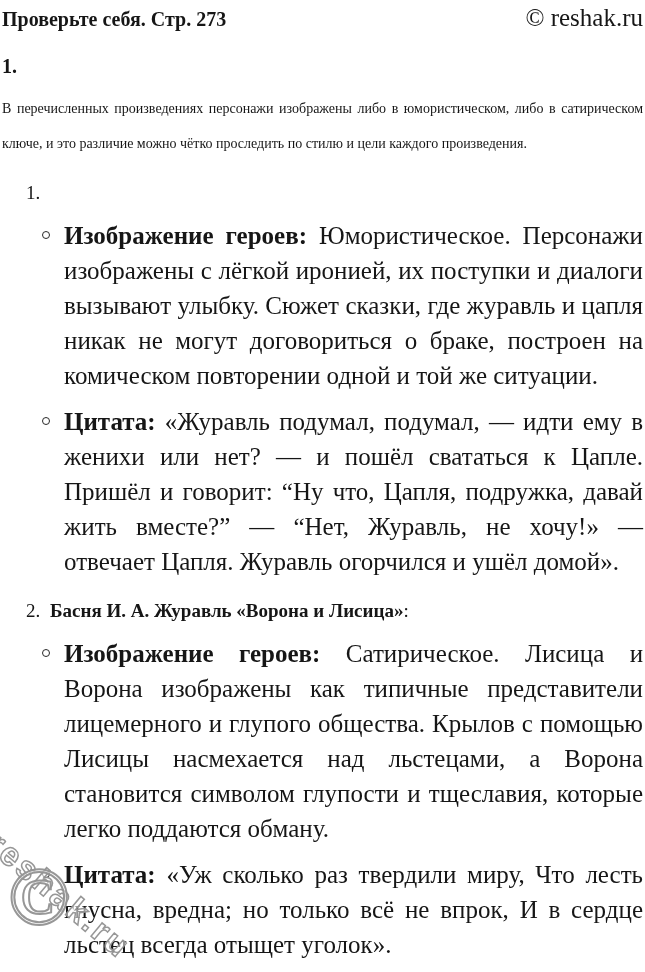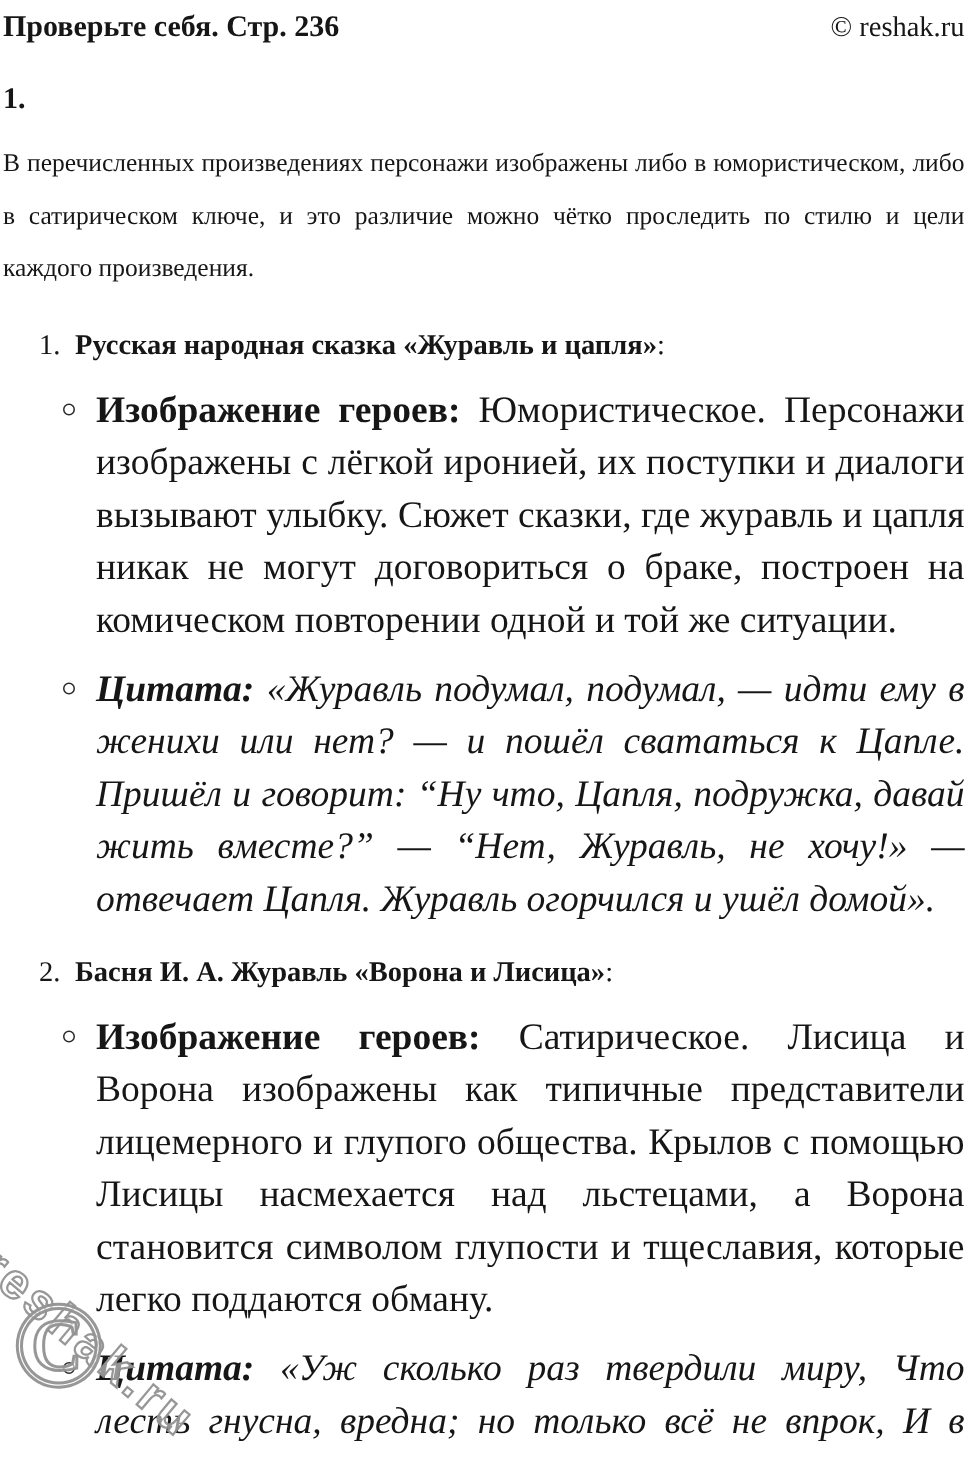--- a/index.html
+++ b/index.html
@@ -22,31 +22,31 @@
     display: flex;
     justify-content: space-between;
     align-items: baseline;
     line-height: 26px;
   }
   .doc-title {
     font-weight: bold;
     font-size: 20px;
   }
   .copyright {
-    font-size: 19px;
+    font-size: 25px;
   }
   .question-number {
     font-weight: bold;
     font-size: 20px;
     margin-top: 21px;
     line-height: 26px;
   }
   .intro {
     margin-top: 12px;
-    font-size: 17px;
+    font-size: 14px;
     line-height: 35px;
     text-align: justify;
   }
   .item-title {
     display: flex;
     margin-top: 14px;
     font-size: 19px;
     line-height: 35px;
   }
   .item-number {
@@ -61,21 +61,20 @@
     position: relative;
     margin-left: 62px;
     margin-right: 0;
     margin-top: 8px;
     font-size: 25px;
     line-height: 35px;
     text-align: justify;
   }
   .bullet + .bullet {
     margin-top: 11px;
-    font-style: italic;
   }
   .bullet-marker {
     position: absolute;
     left: -22px;
     top: 13px;
     width: 8px;
     height: 8px;
     box-sizing: border-box;
     border: 1.6px solid #2a2a2a;
     border-radius: 50%;
@@ -117,31 +116,30 @@
     color: rgba(255, 255, 255, 0.55);
     -webkit-text-stroke: 2px rgba(145, 145, 145, 0.95);
   }
 </style>
 </head>
 <body>
 
 <div class="page">
 
   <div class="header-row">
-    <span class="doc-title">Проверьте себя. Стр. 236</span>
+    <span class="doc-title">Проверьте себя. Стр. 273</span>
     <span class="copyright">© reshak.ru</span>
   </div>
 
   <div class="question-number">1.</div>
 
   <p class="intro">В перечисленных произведениях персонажи изображены либо в юмористическом, либо в сатирическом ключе, и это различие можно чётко проследить по стилю и цели каждого произведения.</p>
 
   <div class="item-title">
     <span class="item-number">1.</span>
-    <span><b class="item-name">Русская народная сказка «Журавль и цапля»</b><span>:</span></span>
   </div>
 
   <div class="bullet">
     <span class="bullet-marker"></span>
     <b class="lead">Изображение героев:</b>
     <span>Юмористическое. Персонажи изображены с лёгкой иронией, их поступки и диалоги вызывают улыбку. Сюжет сказки, где журавль и цапля никак не могут договориться о браке, построен на комическом повторении одной и той же ситуации.</span>
   </div>
 
   <div class="bullet">
     <span class="bullet-marker"></span>

